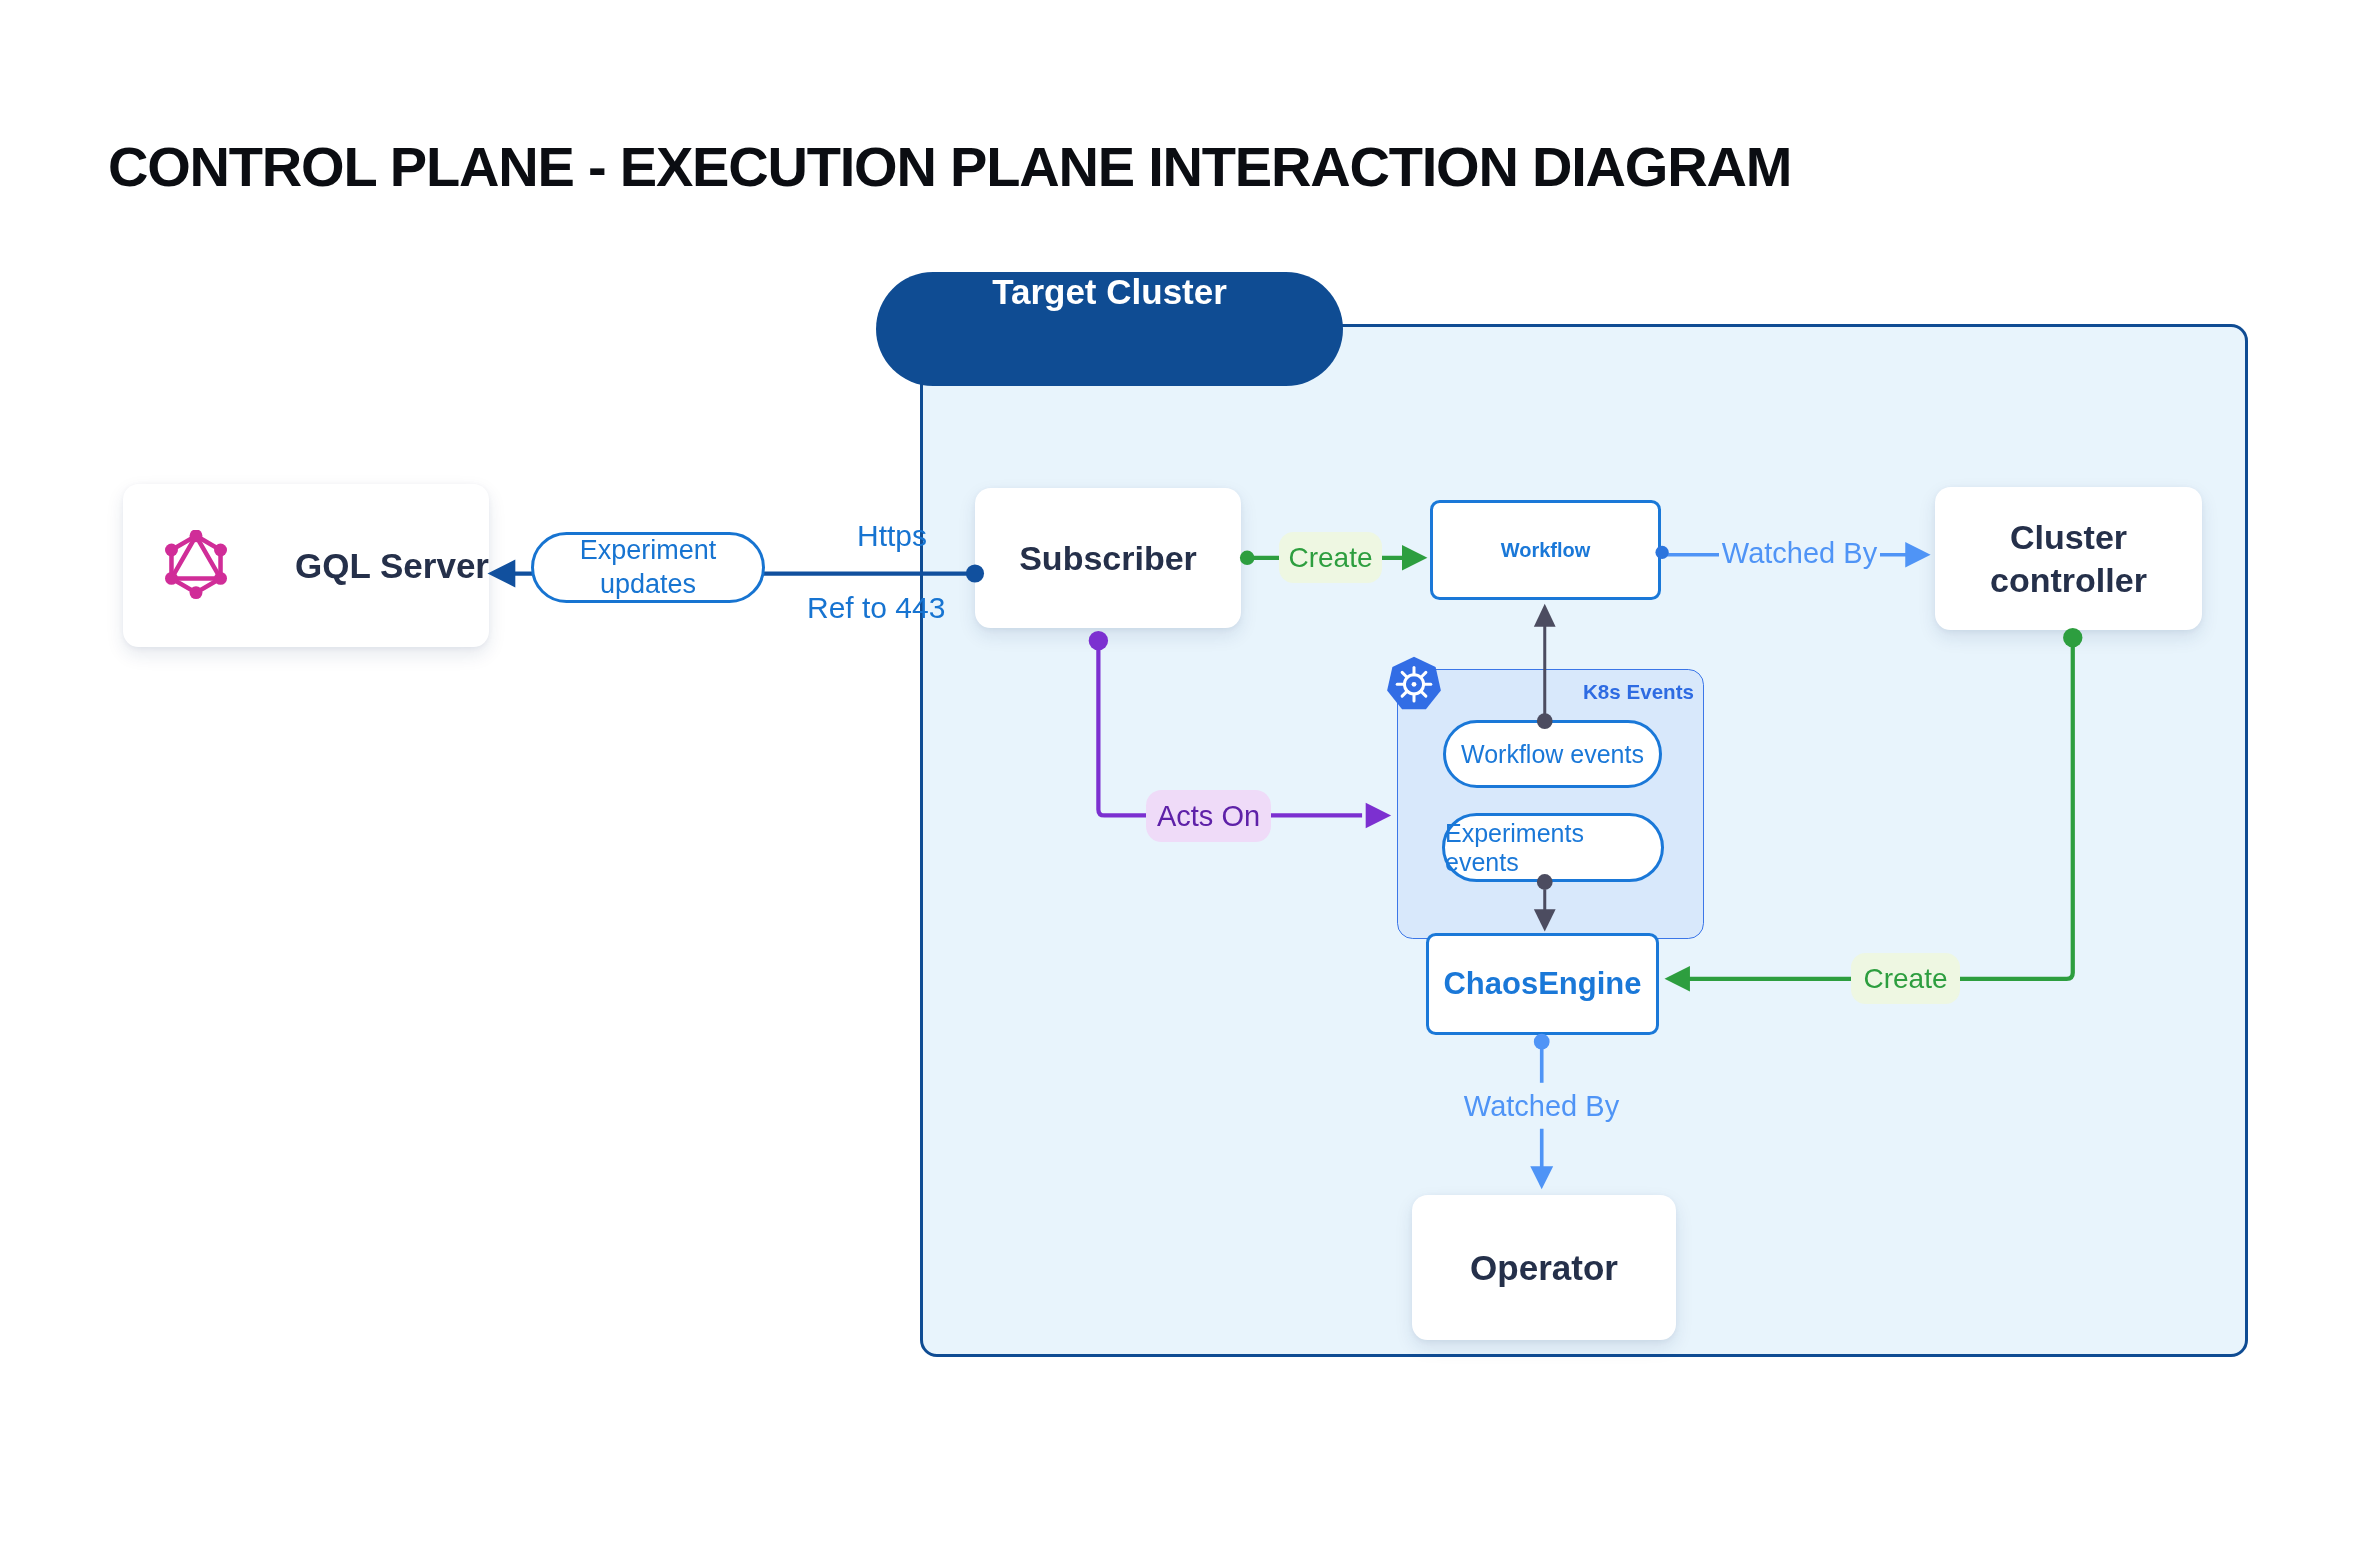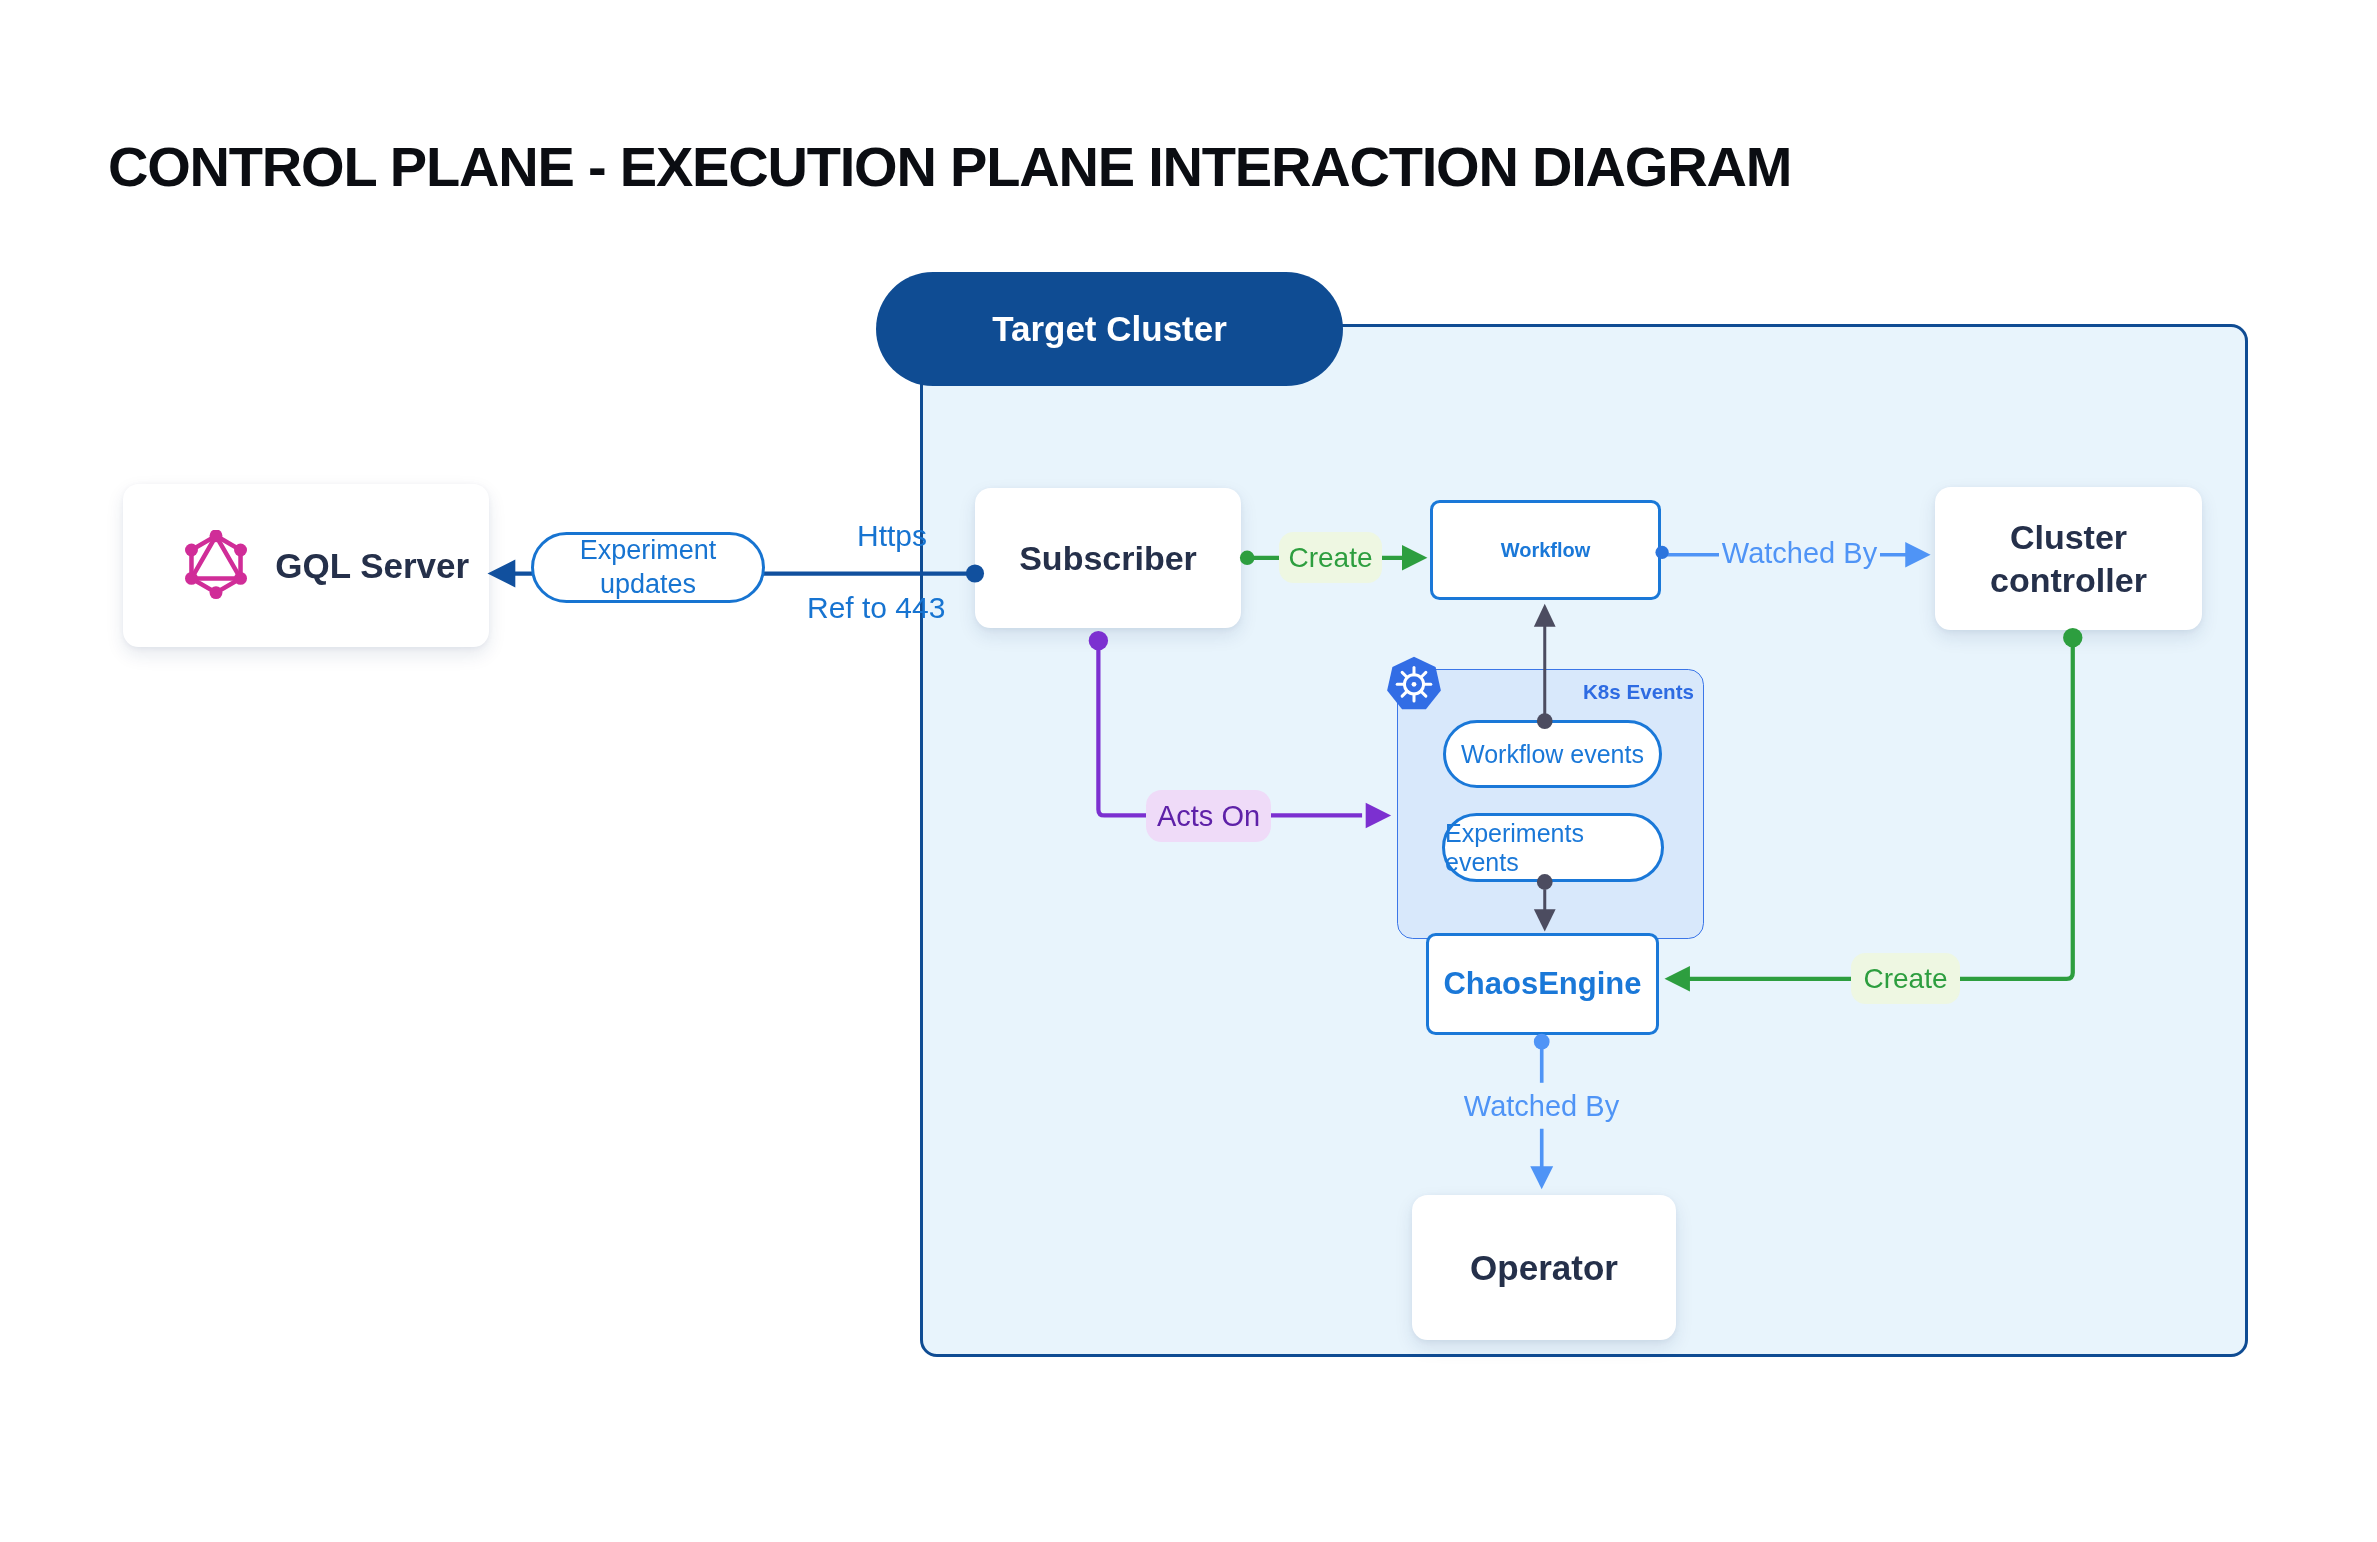--- a/index.html
+++ b/index.html
@@ -6,29 +6,29 @@
   body { width:2377px; height:1542px; font-family:"Liberation Sans", sans-serif; }
   .canvas { position:relative; width:2377px; height:1542px; overflow:hidden; background:#ffffff; }
 
   .title { position:absolute; left:108px; top:134px; font-size:56px; font-weight:bold;
            color:#0b0d12; letter-spacing:-1.2px; white-space:nowrap; z-index:4; }
 
   .cluster { position:absolute; left:920px; top:324px; width:1328px; height:1033px;
              background:#e8f4fc; border:3.6px solid #0f4c93; border-radius:17px;
              box-sizing:border-box; z-index:0; }
   .cluster-pill { position:absolute; left:876px; top:272px; width:467px; height:114px;
-             background:#0f4c93; border-radius:57px; display:flex; align-items:center;
+             background:#0f4c93; border-radius:57px; display:flex; 
              justify-content:center; color:#ffffff; font-size:35px; font-weight:bold; z-index:3; }
 
   .card { position:absolute; background:#ffffff; border-radius:15.7px; box-sizing:border-box;
           box-shadow:0 7.3px 18px rgba(15,45,95,.10), 0 1.8px 4.8px rgba(15,45,95,.05);
           display:flex; align-items:center; justify-content:center;
           color:#25304a; font-weight:bold; z-index:1; }
   #gql        { left:123px;  top:484px;  width:366px; height:163px; font-size:35px;
-                justify-content:center; padding-left:39px; gap:25.4px; }
+                justify-content:space-between; padding-left:39px; gap:25.4px; }
   #subscriber { left:975px; top:488px;  width:266px; height:140px; font-size:34px; }
   #wf-controller { left:1935px; top:487px; width:267px; height:143px; font-size:34px;
                 text-align:center; line-height:1.25; padding:0 24px; }
   #operator   { left:1412px; top:1195px; width:264px; height:145px; font-size:35px; }
 
   .bluebox { position:absolute; background:#ffffff; border:3.6px solid #1a78d8; border-radius:9.7px;
              box-sizing:border-box; display:flex; align-items:center; justify-content:center;
              color:#1a78d8; font-weight:bold; z-index:1; }
   #workflow    { left:1430px; top:500px;  width:231px; height:100px; font-size:20px; }
   #chaosengine { left:1426px; top:933px; width:233px; height:102px; font-size:31px; }

